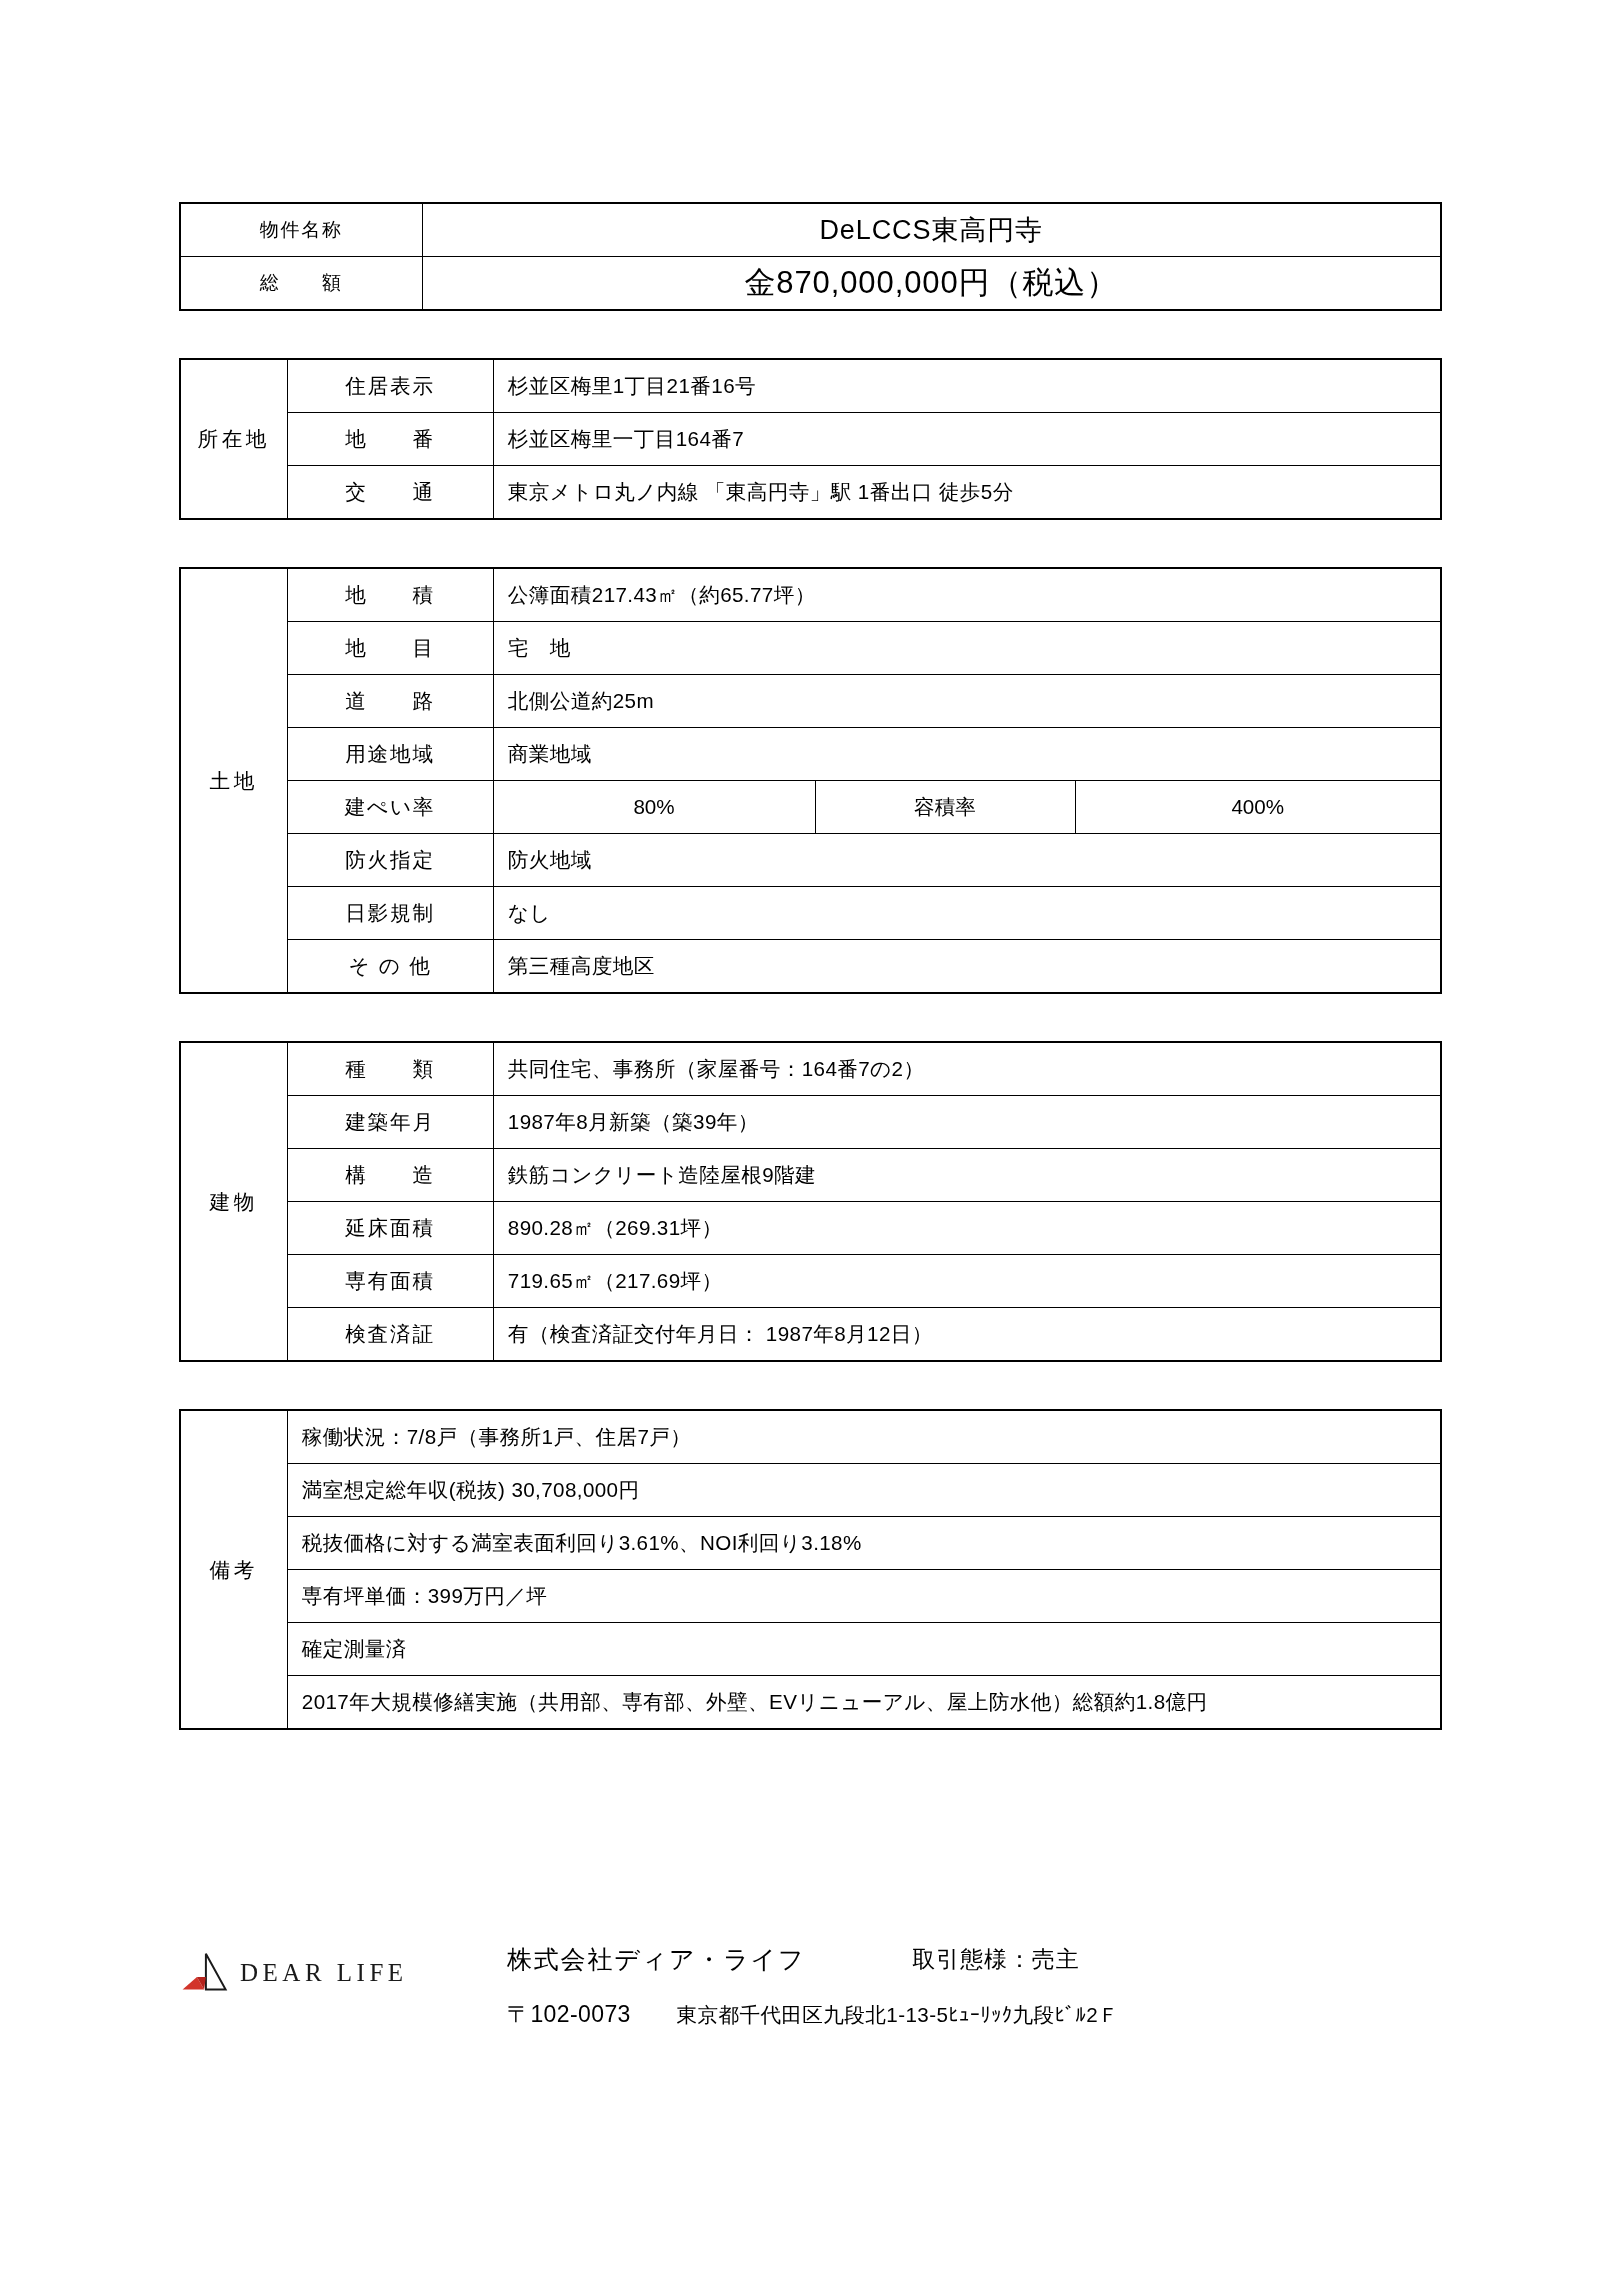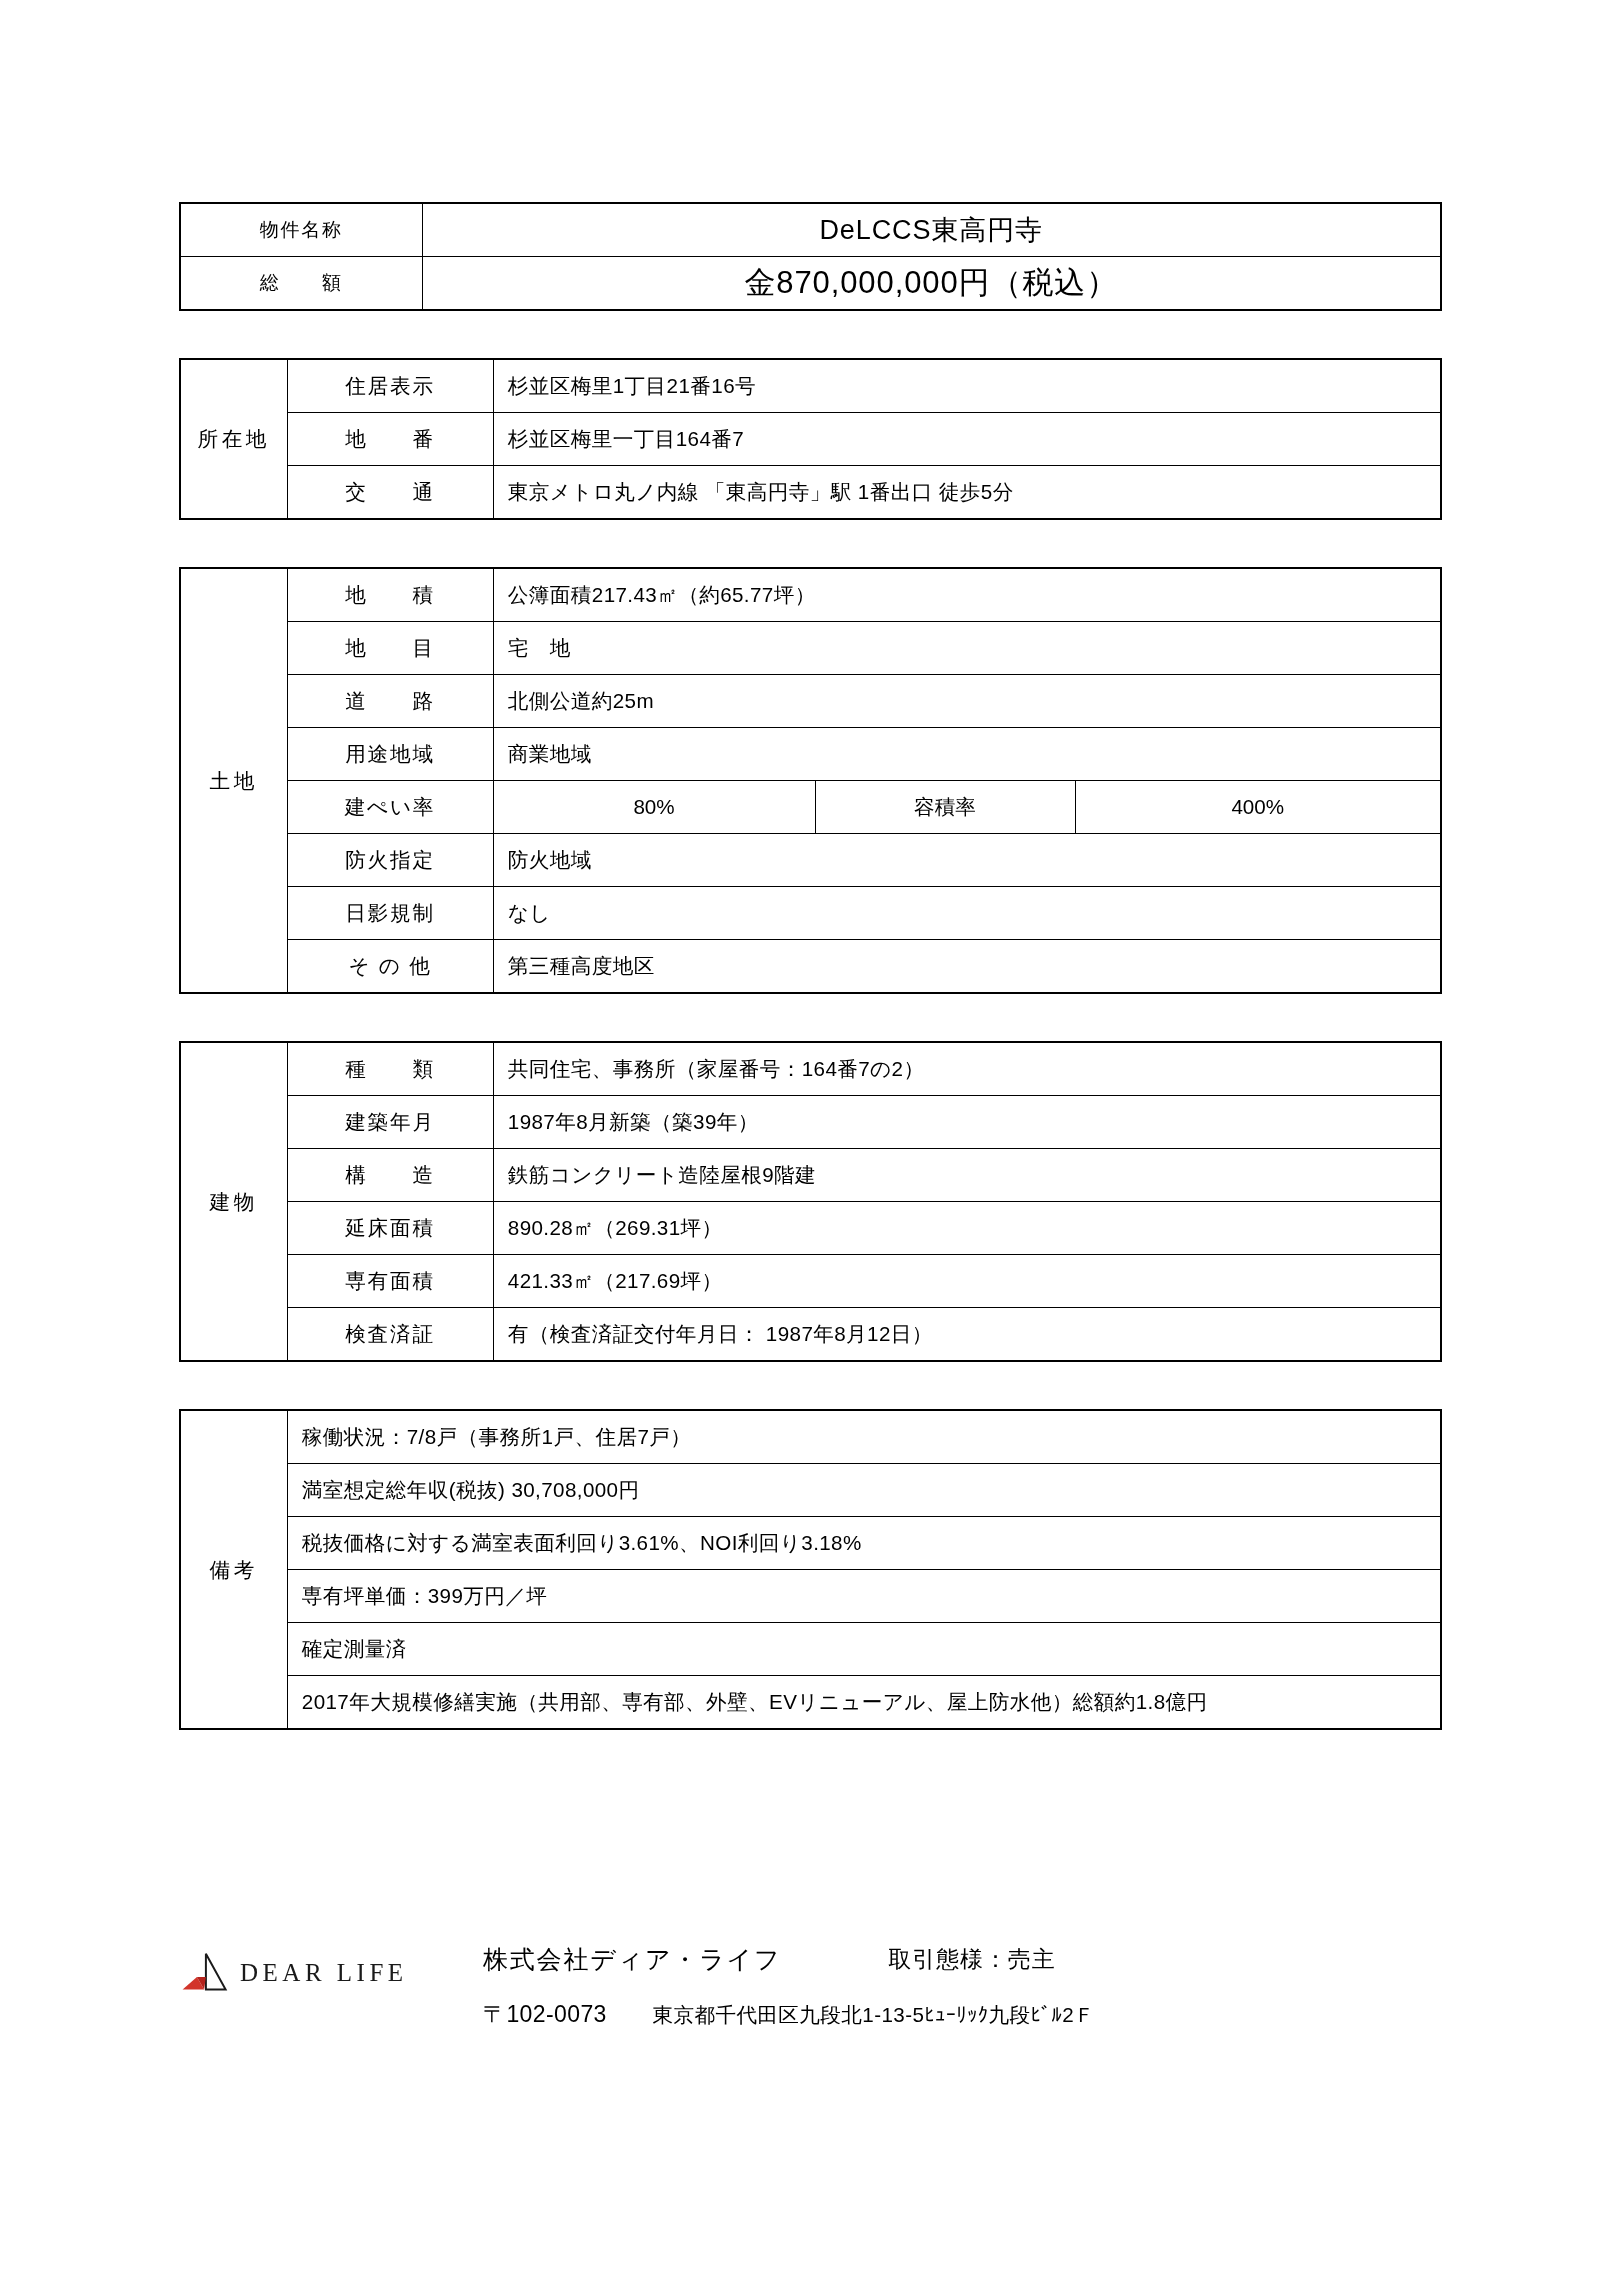--- a/index.html
+++ b/index.html
@@ -102,20 +102,21 @@
   
   .footer {
     position: absolute;
     left: 179px;
     top: 1943px;
     width: 1272px;
   }
   .footer-row {
     display: flex;
     align-items: flex-start;
+    gap: 24px;
   }
   .logo-wrap {
     width: 304px;
     display: flex;
     align-items: center;
     padding-top: 7.2px;
   }
   .logo-mark {
     width: 52px;
     height: 45px;
@@ -266,21 +267,21 @@
         <tr>
           <td class="lbl">構　　造</td>
           <td class="val">鉄筋コンクリート造陸屋根9階建</td>
         </tr>
         <tr>
           <td class="lbl">延床面積</td>
           <td class="val">890.28㎡（269.31坪）</td>
         </tr>
         <tr>
           <td class="lbl">専有面積</td>
-          <td class="val">421.33㎡（217.69坪）</td>
+          <td class="val">719.65㎡（217.69坪）</td>
         </tr>
         <tr>
           <td class="lbl">検査済証</td>
           <td class="val">有（検査済証交付年月日： 1987年8月12日）</td>
         </tr>
       </tbody>
     </table>
 
     <table class="block outer">
       <colgroup>

